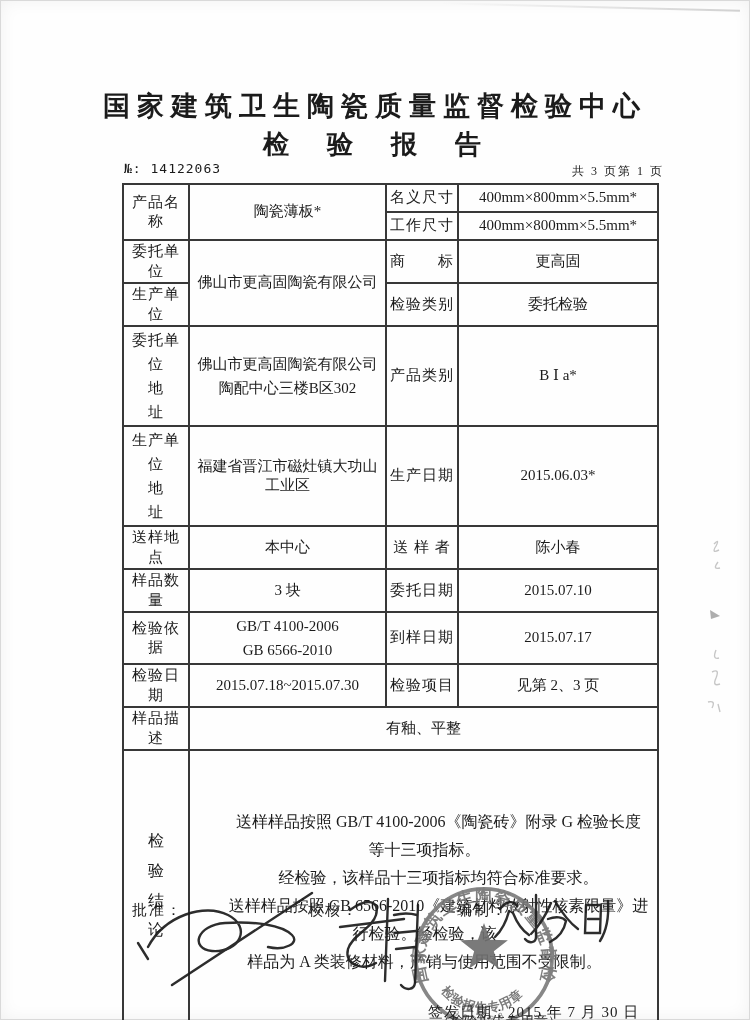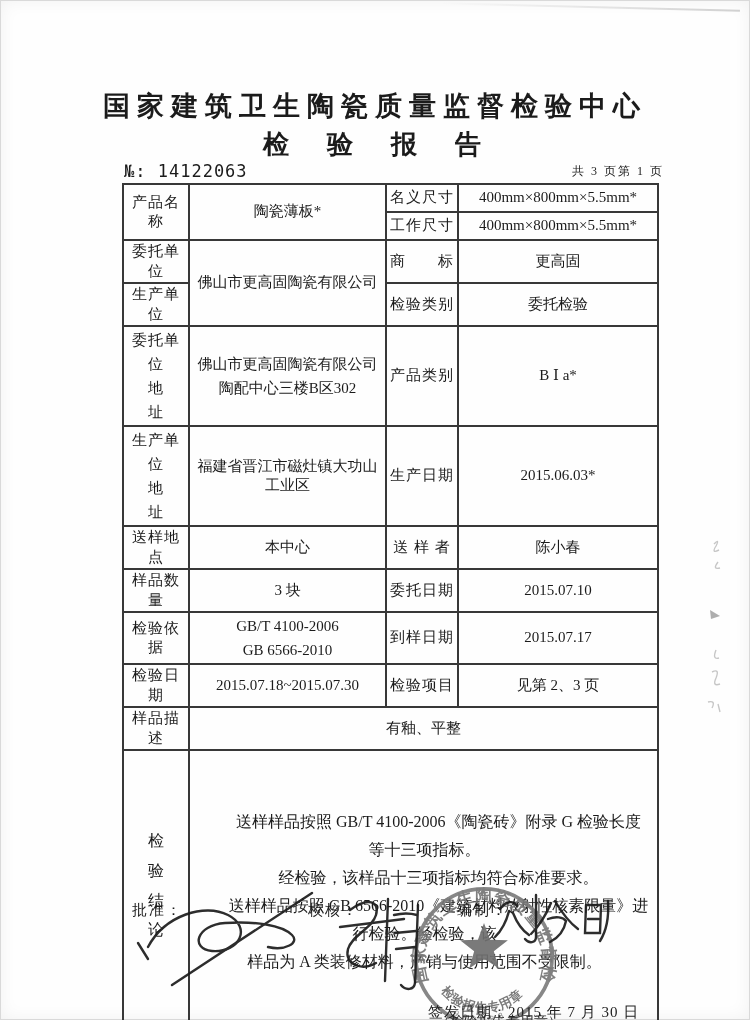--- a/index.html
+++ b/index.html
@@ -20,21 +20,21 @@
     letter-spacing:7px;white-space:nowrap;
   }
   .title2{
     position:absolute;top:127px;left:0;width:100%;
     text-align:center;font-size:26px;font-weight:600;
     letter-spacing:6px;white-space:nowrap;font-family:Liberation Mono, monospace;
   }
   .meta-no{
     position:absolute;top:161px;left:124px;
     font-family:"DejaVu Sans Mono","Liberation Mono",monospace;
-    font-size:17px;letter-spacing:1px;
+    font-size:13px;letter-spacing:1px;
   }
   .meta-pages{
     position:absolute;top:163px;right:86px;
     font-size:12px;letter-spacing:2px;
   }
   
   .tbl-wrap{position:absolute;top:183px;left:122px;}
   table.report{border-collapse:collapse;table-layout:fixed;width:535px;}
   table.report td{
     border:2px solid #383838;

